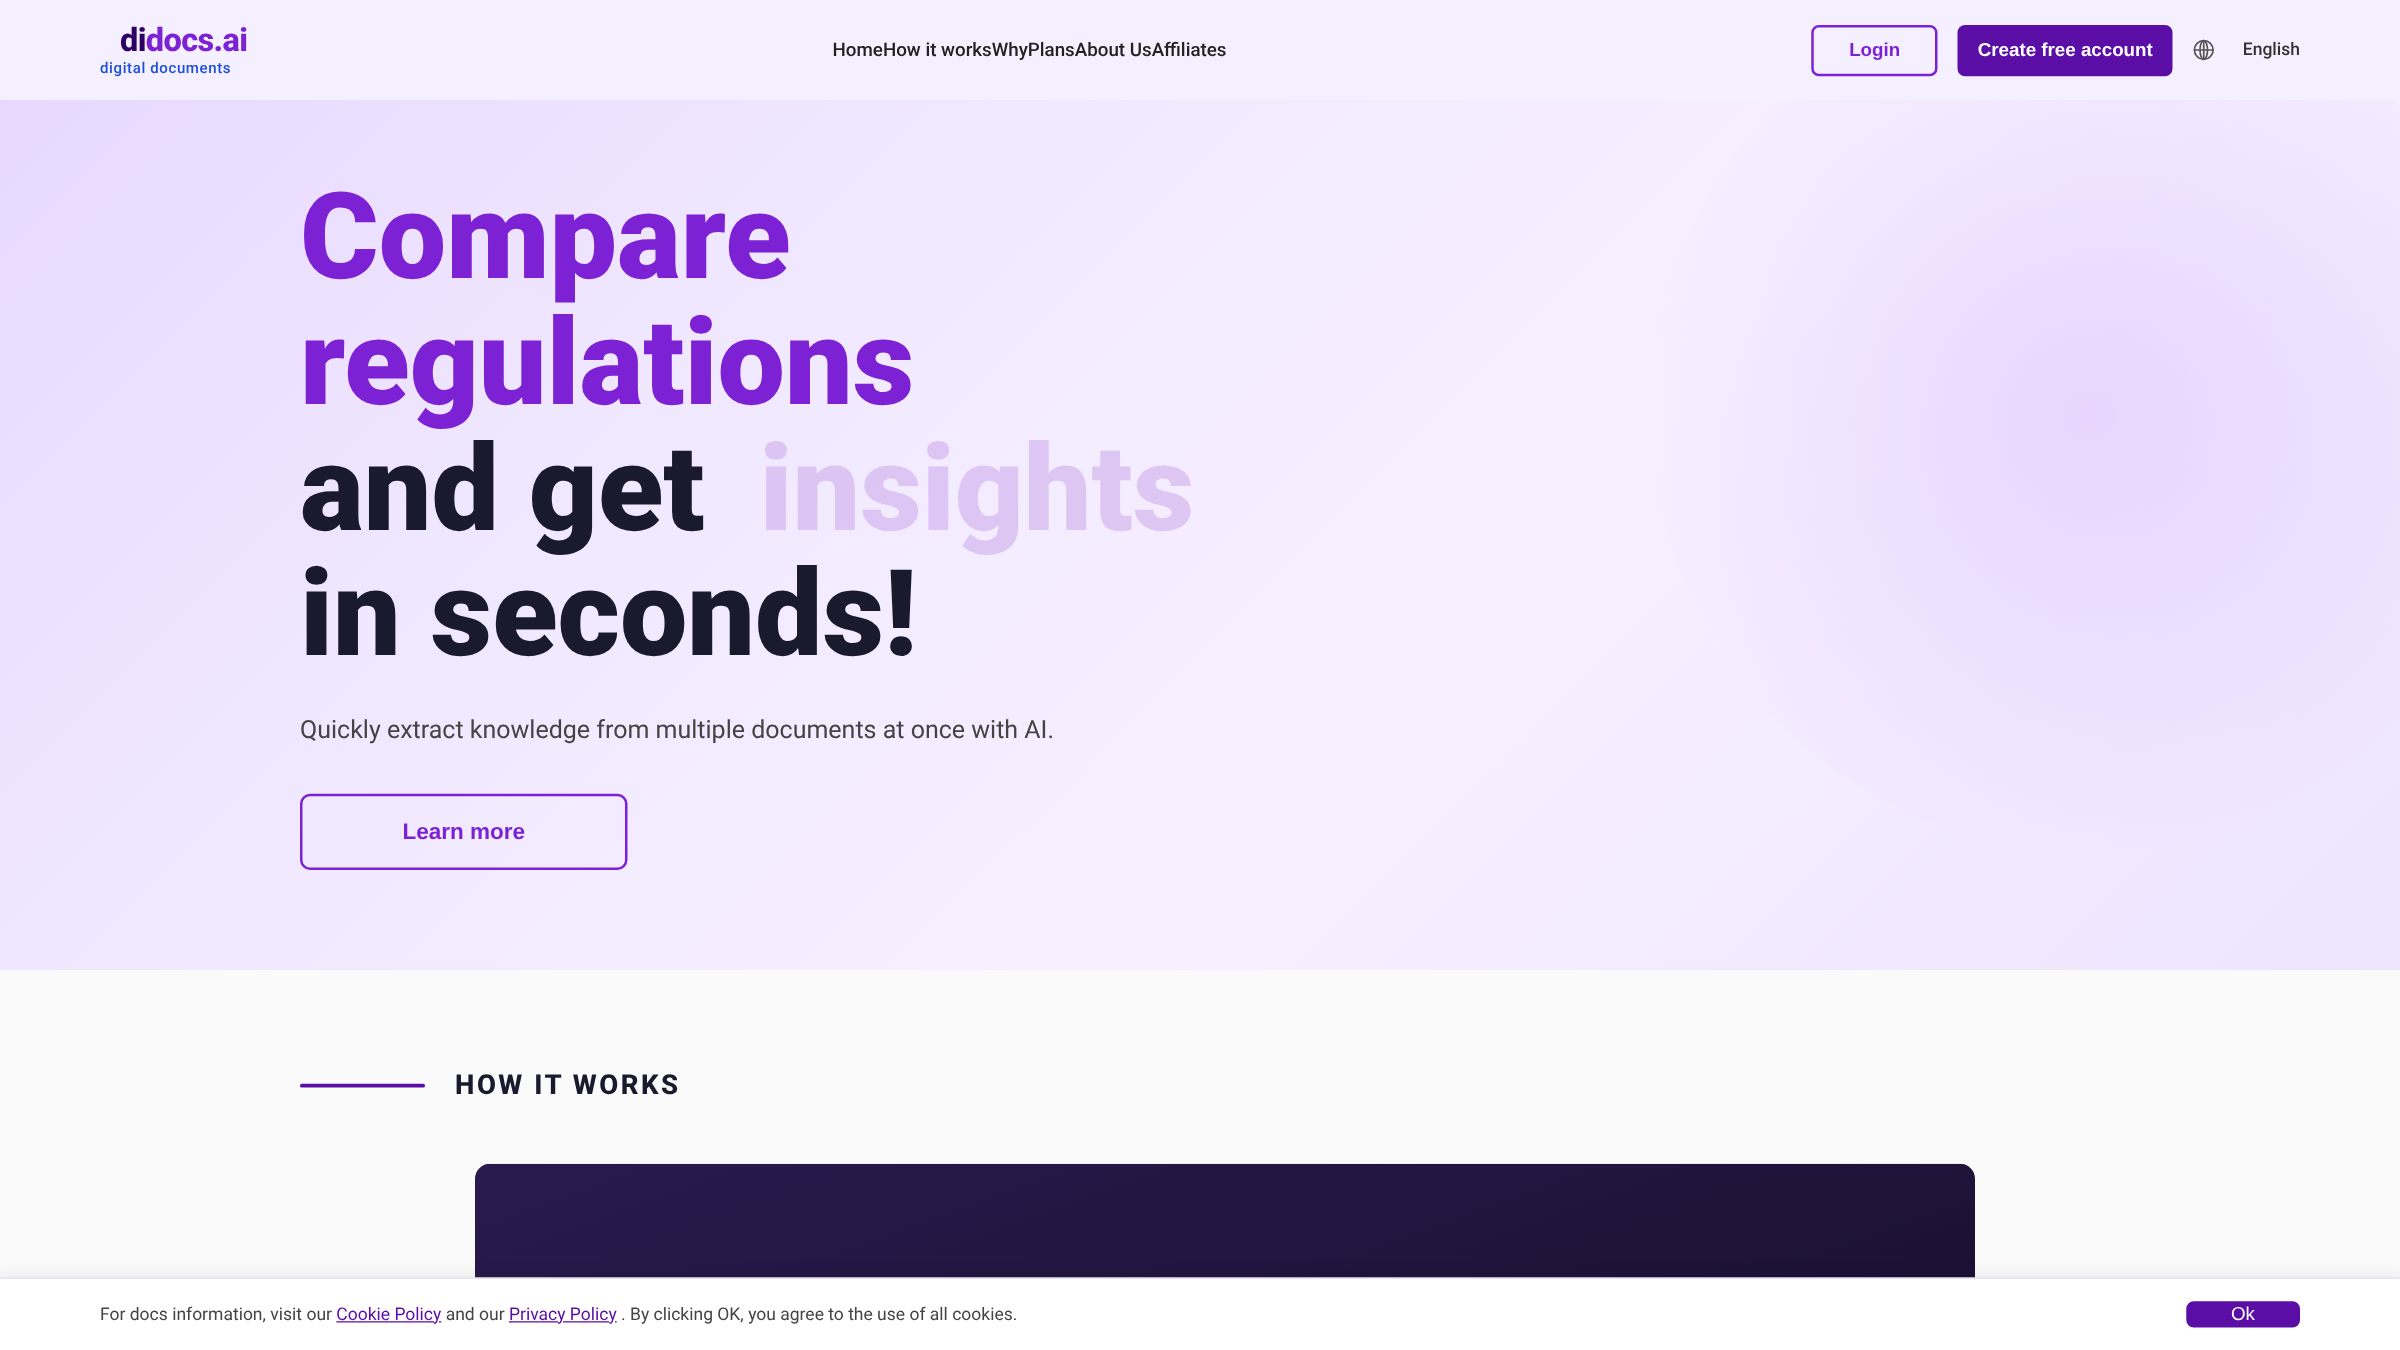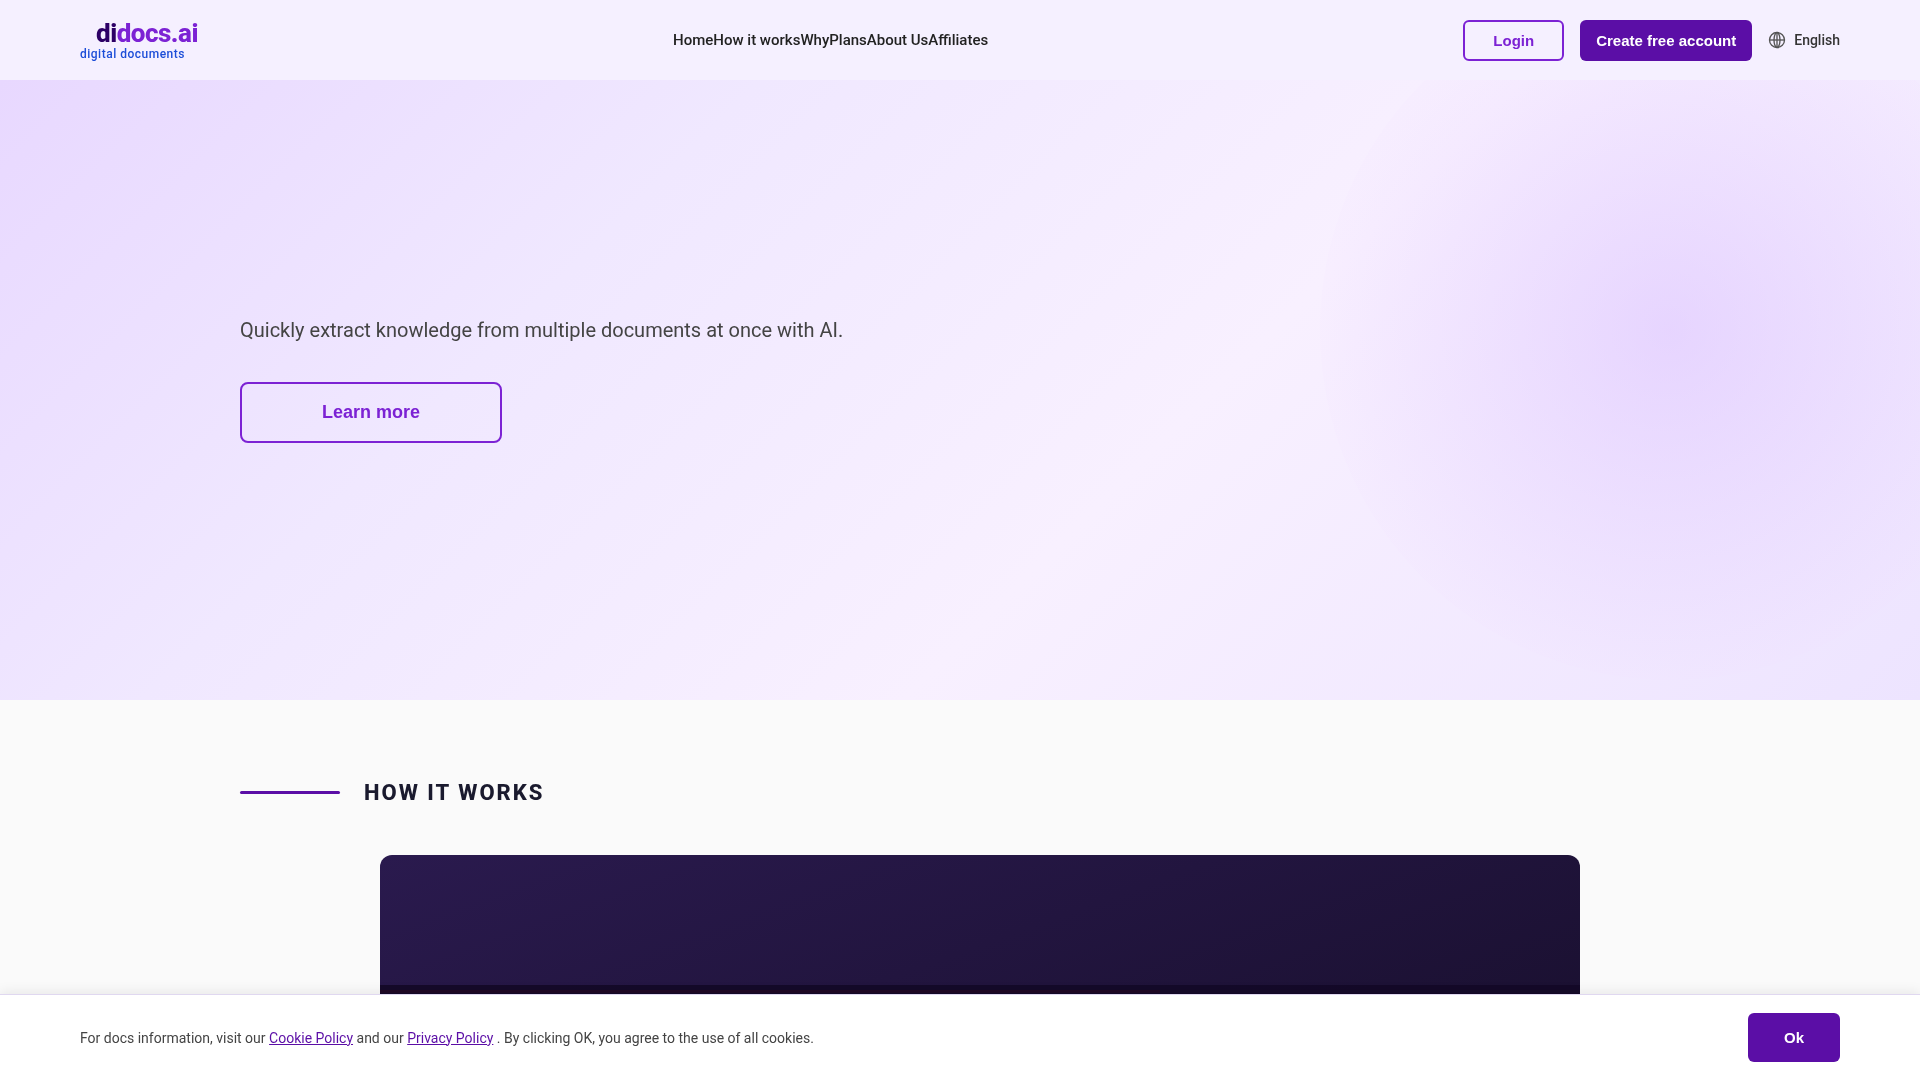--- a/index.html
+++ b/index.html
@@ -89,21 +89,21 @@
       background: #5b0ea6;
       color: #fff;
       font-size: 15px;
       font-weight: 600;
       cursor: pointer;
     }
 
     .lang-selector {
       display: flex;
       align-items: center;
-      gap: 8px;
+      gap: 22px;
       cursor: pointer;
       color: #333;
       font-size: 14px;
       font-weight: 500;
     }
 
     .globe-icon {
       width: 18px;
       height: 18px;
     }
@@ -303,27 +303,27 @@
       flex: 1;
     }
 
     .cookie-text a {
       color: #5b0ea6;
       text-decoration: underline;
       cursor: pointer;
     }
 
     .btn-ok {
-      padding: 16px 36px;
+      padding: 2px 36px;
       background: #5b0ea6;
       color: #fff;
       border: none;
       border-radius: 6px;
       font-size: 15px;
-      font-weight: 700;
+      font-weight: 400;
       cursor: pointer;
       margin-left: 40px;
       flex-shrink: 0;
     }
 
     
     .title-line1 {
       display: block;
     }
     .title-line2 {
@@ -363,20 +363,28 @@
         <line x1="2" y1="12" x2="22" y2="12"></line>
         <line x1="12" y1="2" x2="12" y2="22"></line>
       </svg>
       <span>English</span>
     </div>
   </div>
 </header>
 
 <section class="hero">
   <div class="hero-content">
+    <h1 class="hero-title">
+      <span class="title-line1 purple-text">Compare regulations</span>
+      <span class="title-line2">
+        <span class="dark-text">and get</span>
+        <span class="faded-text" style="margin-left:20px;">insights</span>
+      </span>
+      <span class="title-line3 dark-text">in seconds!</span>
+    </h1>
     <p class="hero-subtitle">Quickly extract knowledge from multiple documents at once with AI.</p>
     <button class="btn-learn-more">Learn more</button>
   </div>
 </section>
 
 <section class="how-it-works">
   <div class="section-header">
     <div class="section-line"></div>
     <h2 class="section-title">HOW IT WORKS</h2>
   </div>

